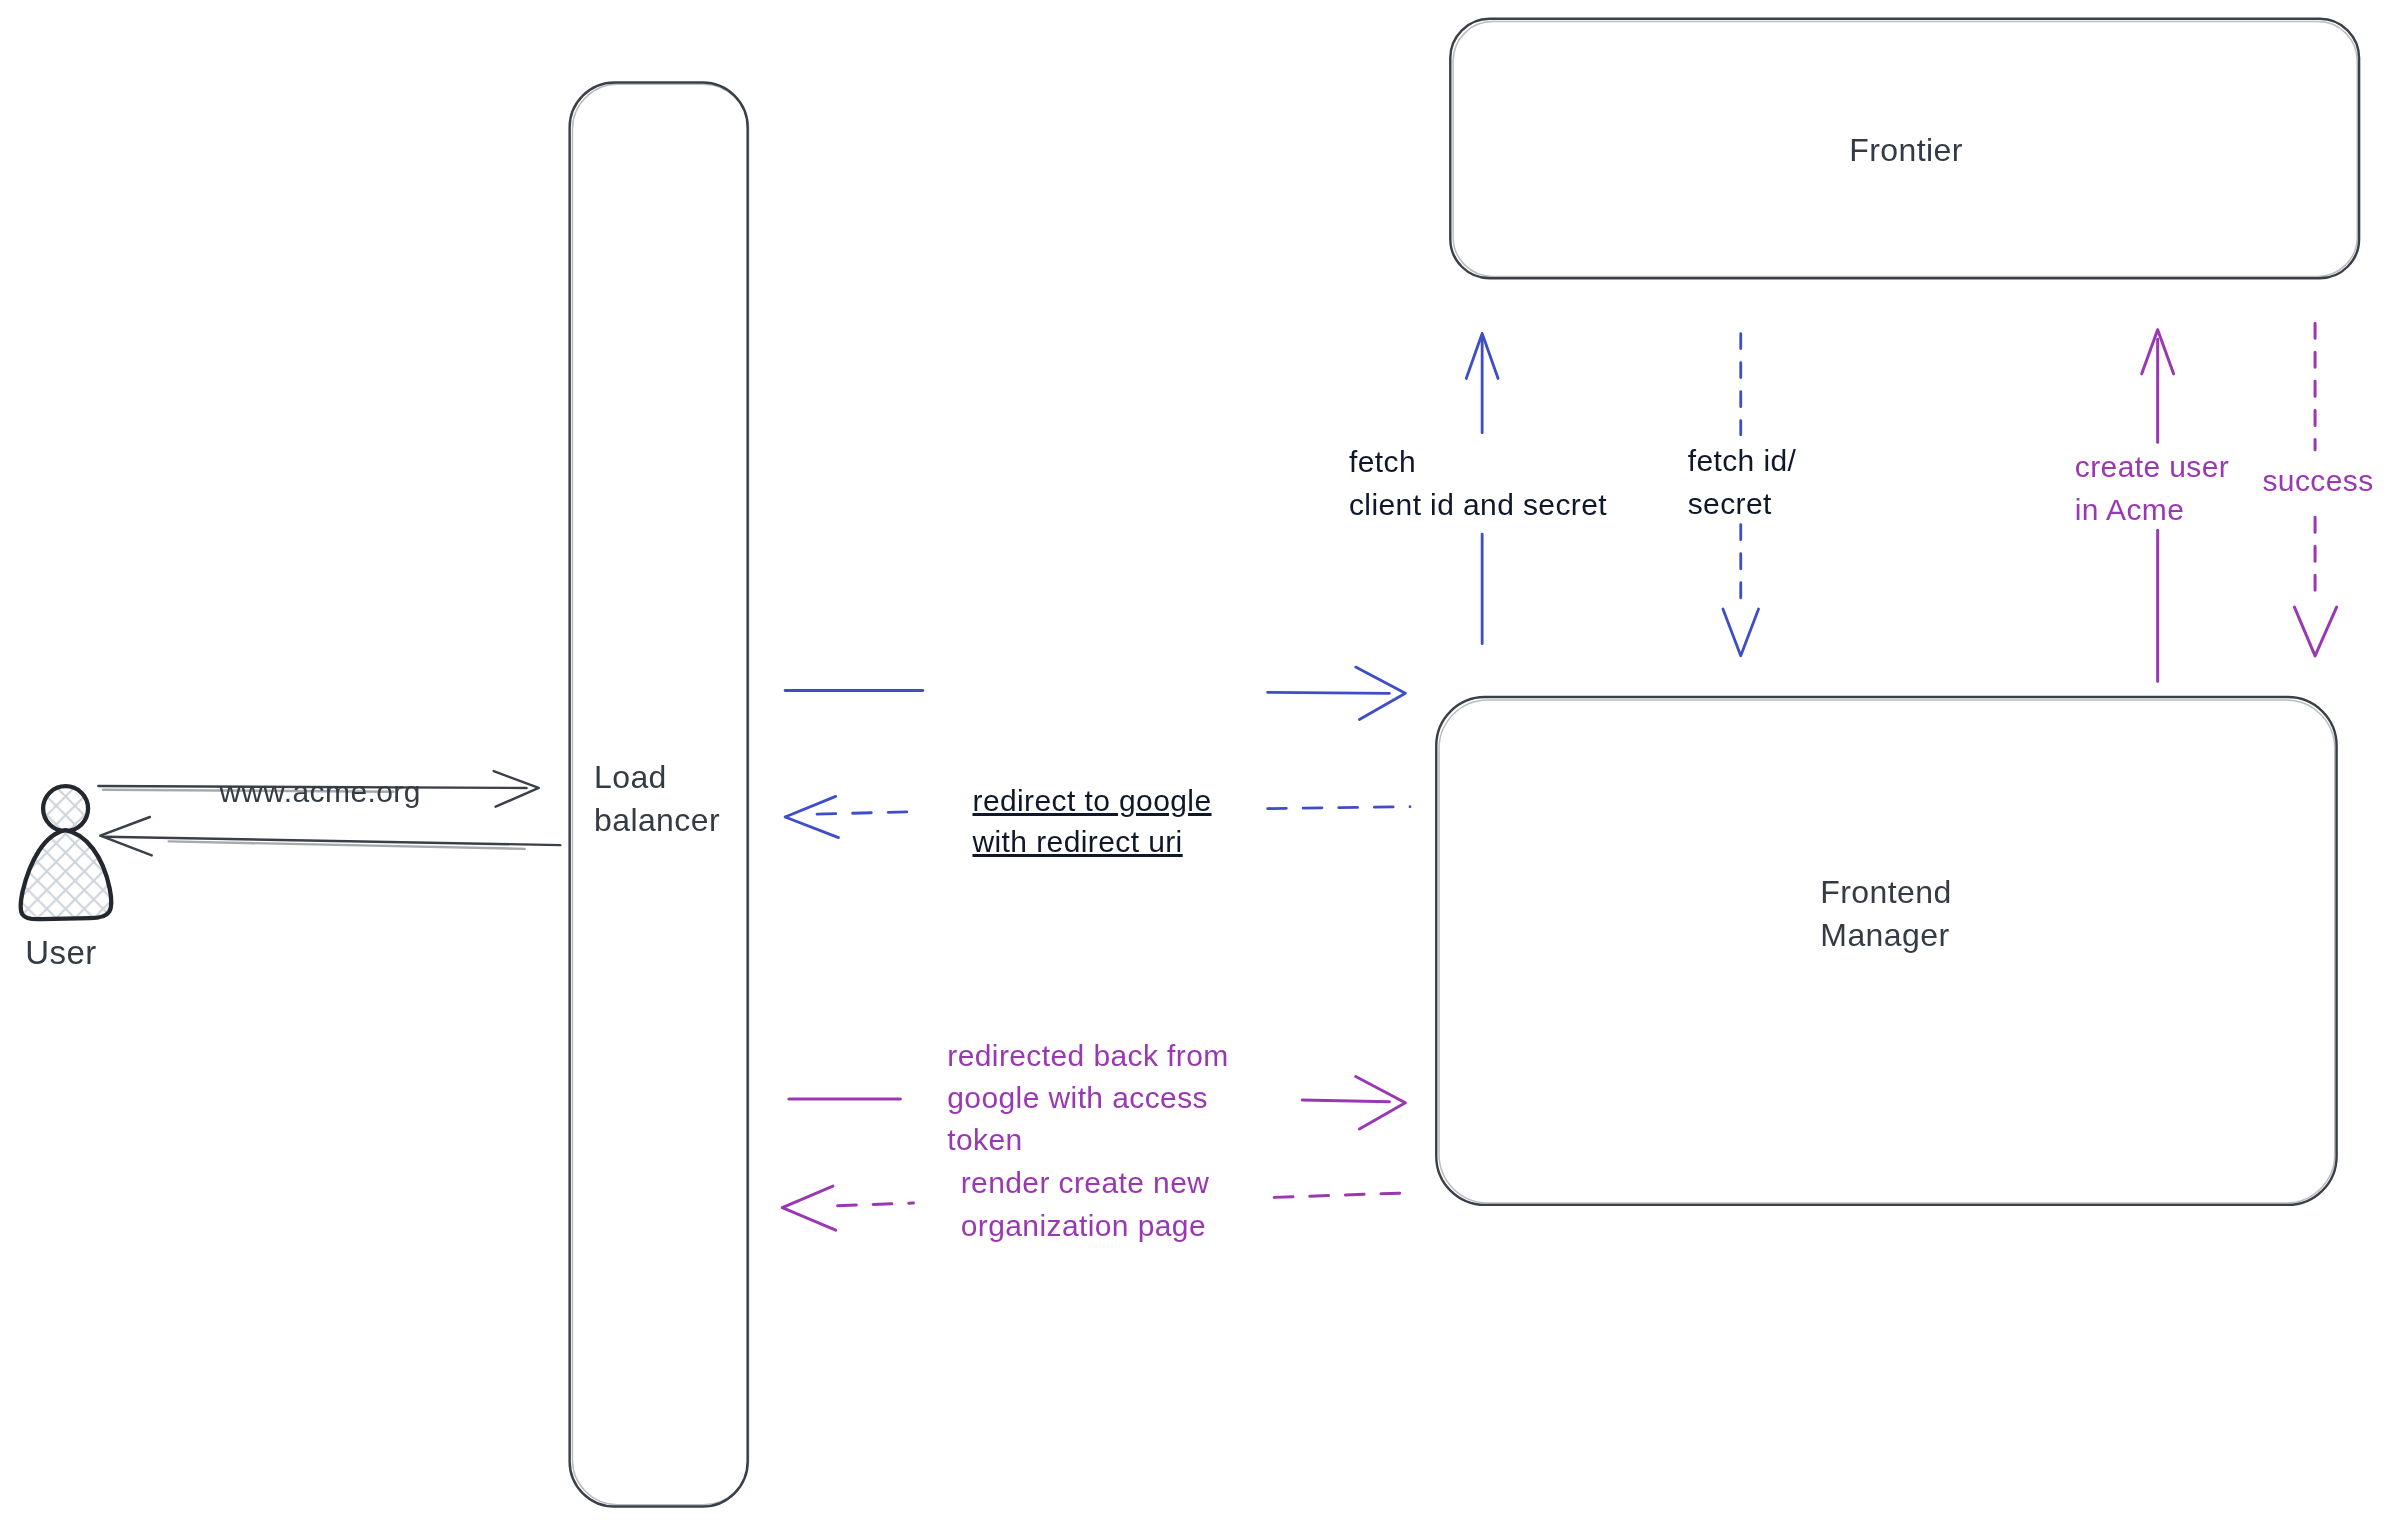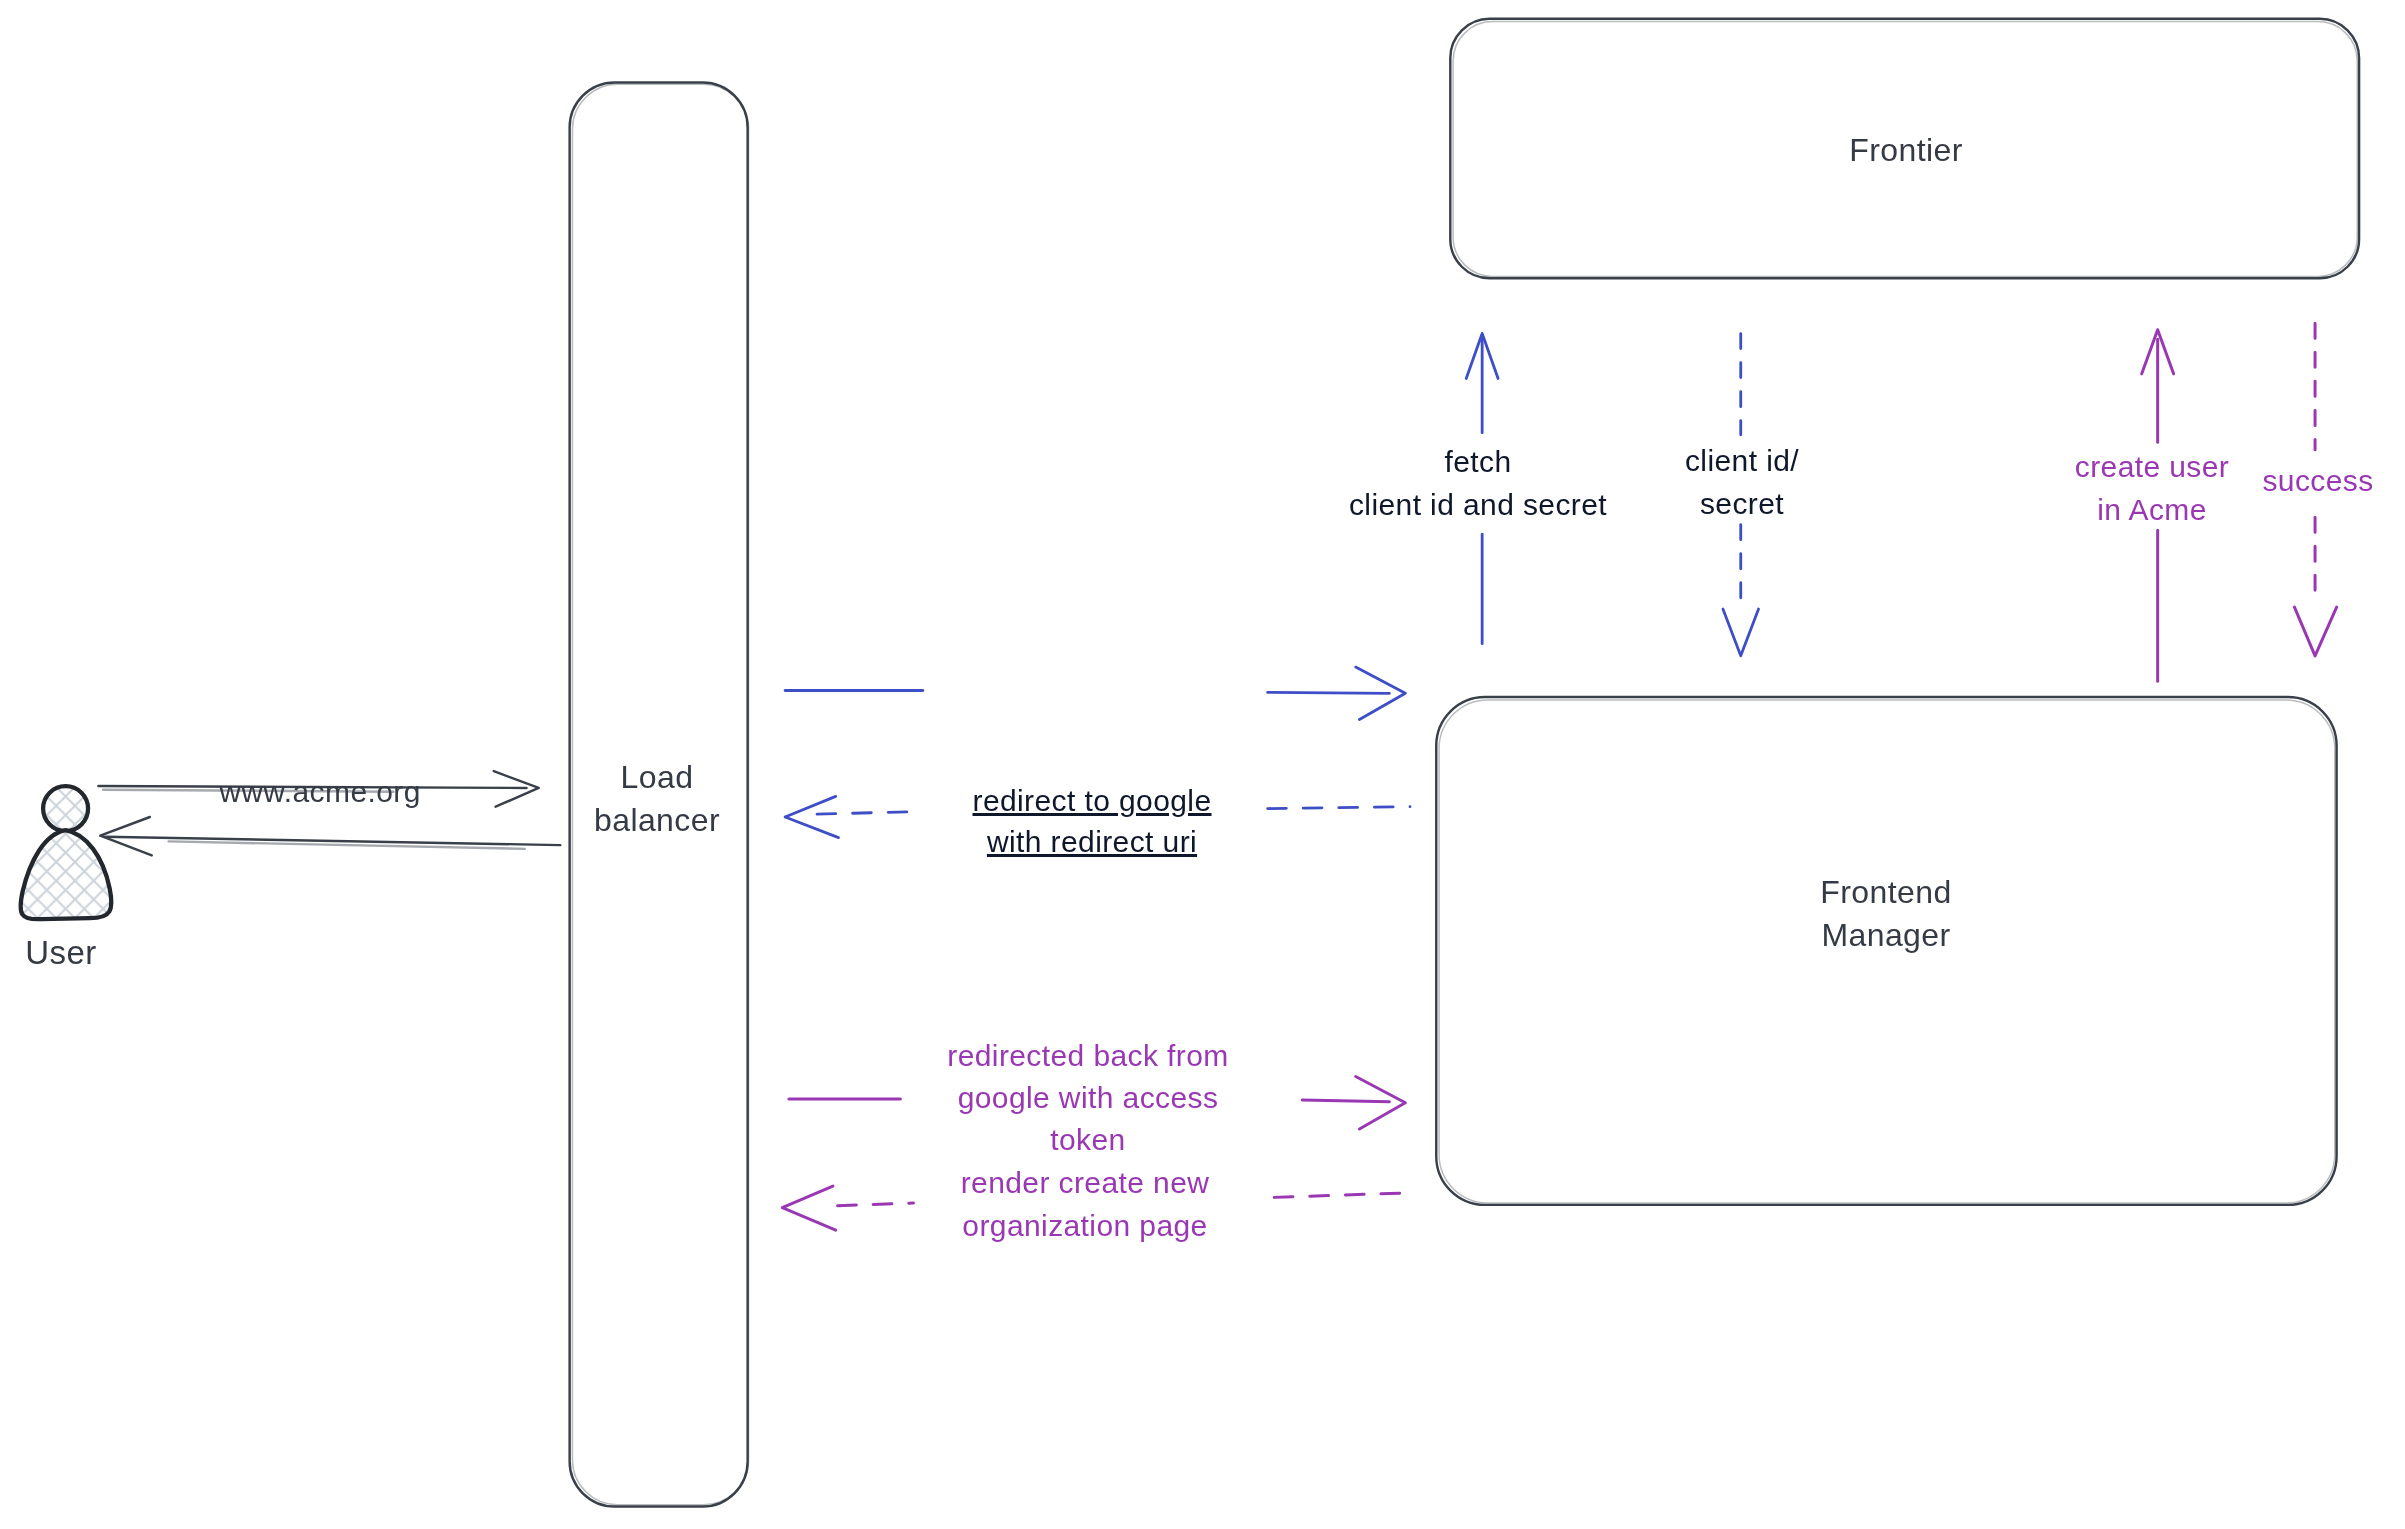--- a/index.html
+++ b/index.html
@@ -8,21 +8,20 @@
     width:2405px;height:1530px;
     background:#ffffff;
     overflow:hidden;
     font-family:"Liberation Sans","DejaVu Sans",sans-serif;
     color:#353b44;
   }
   .strokes{position:absolute;left:0;top:0;}
   .lbl{
     position:absolute;
     transform:translate(-50%,-50%);
-    text-align:center;
     white-space:nowrap;
     font-size:30px;
     line-height:42px;
     letter-spacing:0.4px;
   }
   .lbl span{display:block;}
   .dark{color:#353b44;}
   .blue{color:#0f172a;}
   .purple{color:#9a38b4;}
   .node-lbl{font-size:32px;line-height:43px;}
@@ -156,21 +155,21 @@
     <span>redirect to google</span>
     <span>with redirect uri</span>
   </div>
 
   <div class="lbl blue lh46" style="left:1478px;top:483px">
     <span>fetch</span>
     <span>client id and secret</span>
   </div>
 
   <div class="lbl blue lh46" style="left:1742px;top:482px">
-    <span>client id/</span>
+    <span>fetch id/</span>
     <span>secret</span>
   </div>
 
   <div class="lbl purple lh46" style="left:2152px;top:488px">
     <span>create user</span>
     <span>in Acme</span>
   </div>
 
   <div class="lbl purple" style="left:2318px;top:481px">
     <span>success</span>

